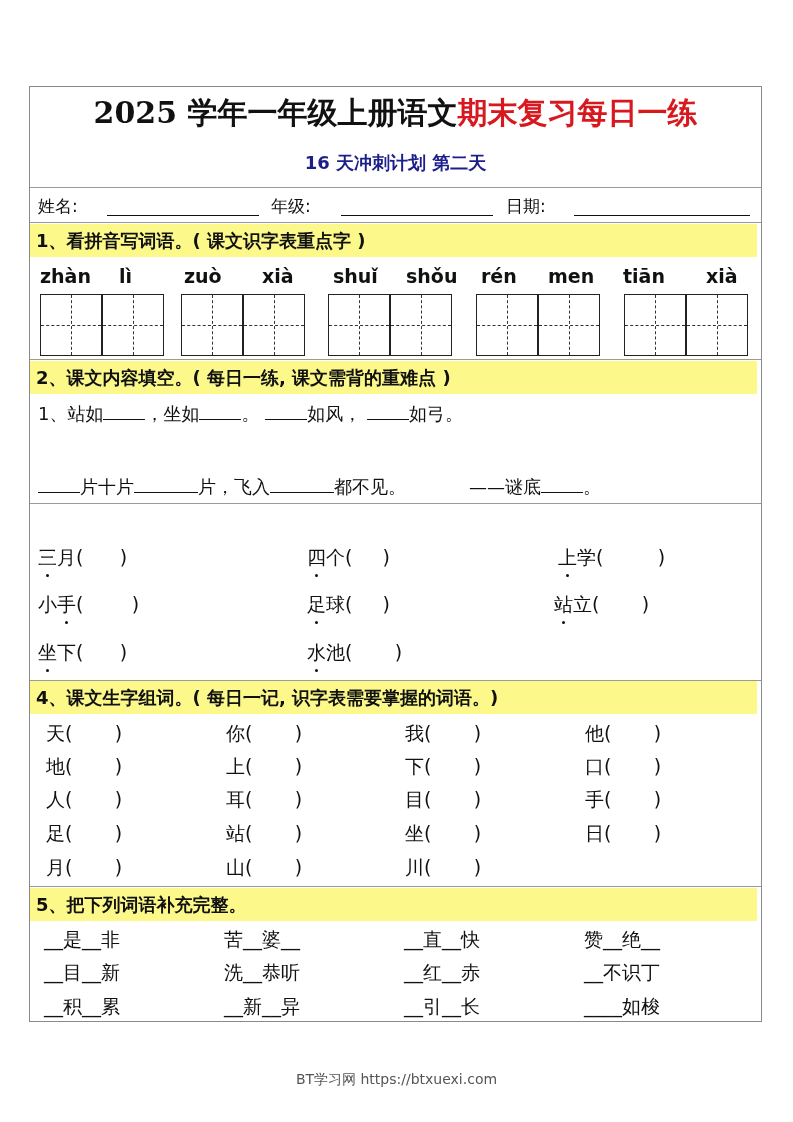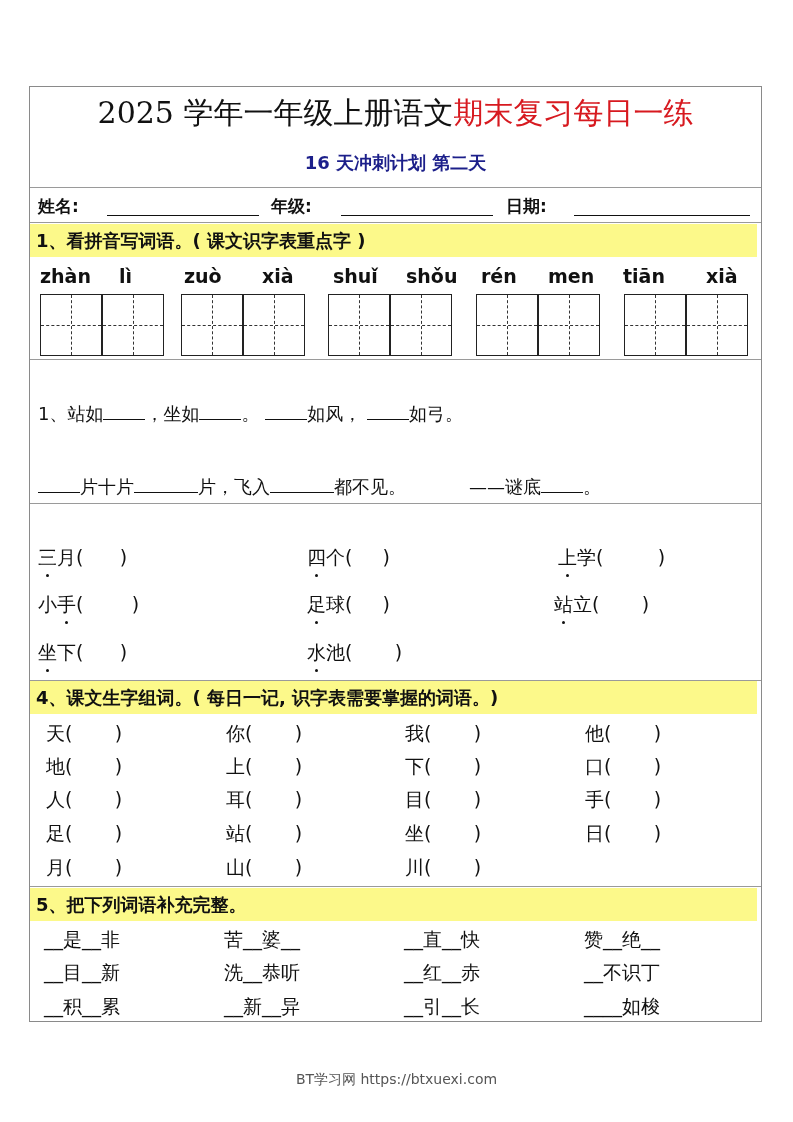--- a/index.html
+++ b/index.html
@@ -2,27 +2,27 @@
 <html><head>
 <meta charset="utf-8">
 <style>
   html, body { margin:0; padding:0; background:#ffffff; }
   body { width:793px; height:1122px; position:relative; overflow:hidden;
          font-family:"DejaVu Sans", "Liberation Sans", sans-serif; color:#111; }
   .sheet { position:absolute; left:29px; top:86px; width:733px; height:936px;
            border:1px solid #8a8a8a; box-sizing:border-box; }
   .hline { position:absolute; left:0; width:100%; height:1px; background:#9a9a9a; }
   .title { position:absolute; left:0; top:6px; width:100%; text-align:center;
-           font-family:"DejaVu Serif", "Liberation Serif", serif; font-weight:normal;
+           font-family:"DejaVu Serif", "Liberation Serif", serif; font-weight:bold;
            font-size:30px; letter-spacing:0px; white-space:nowrap; }
   .title .red { color:#d7191f; }
   .subtitle { position:absolute; left:0; top:64px; width:100%; text-align:center;
               font-weight:bold; font-size:18px; color:#1c1f8a; white-space:nowrap; }
   .info-row { position:absolute; left:0; top:101px; width:100%; height:34px; font-size:17px; }
-  .info-row .lbl { position:absolute; top:7px;font-weight:bold; }
+  .info-row .lbl { position:absolute; top:7px; }
   .info-row .line { position:absolute; top:27px; height:1px; background:#111; }
   .band { position:absolute; left:0; width:727px; height:33px; background:#fcf98a; }
   .band .txt { position:absolute; left:6px; top:5px; font-size:18px; font-weight:bold; white-space:nowrap; }
   .py { position:absolute; top:178px; font-size:19px; font-family:"DejaVu Sans", sans-serif;font-weight:bold; }
   .grid { position:absolute; top:207px; width:124px; height:62px; }
   .cell { position:absolute; top:0; width:62px; height:62px; box-sizing:border-box; border:1.5px solid #222; }
   .cell .v { position:absolute; left:50%; top:0; height:100%; border-left:1.5px dashed #333; }
   .cell .h { position:absolute; top:50%; left:0; width:100%; border-top:1.5px dashed #333; }
   .line-text { position:absolute; left:8px; font-size:18px; white-space:pre; }
   .blank { display:inline-block; border-bottom:1px solid #111; height:18px; vertical-align:baseline; }
@@ -113,20 +113,23 @@
         <div class="h"></div>
       </div>
     <div class="cell" style="left:62px">
         <div class="v"></div>
         <div class="h"></div>
       </div>
   </div>
 
   <div class="hline" style="top:272px"></div>
 
+  <div class="band" style="top:274px">
+    <span class="txt">2、课文内容填空。( 每日一练, 课文需背的重难点 )</span>
+  </div>
 
   <div class="line-text" style="top:314px"><span>1、站如</span><span class="blank" style="width:42px"></span><span>，坐如</span><span class="blank" style="width:42px"></span><span>。</span> <span class="blank" style="width:42px"></span><span>如风，</span> <span class="blank" style="width:42px"></span><span>如弓。</span></div>
 
 
   <div class="line-text" style="top:387px"><span class="blank" style="width:42px"></span><span>片十片</span><span class="blank" style="width:64px"></span><span>片，飞入</span><span class="blank" style="width:64px"></span><span>都不见。</span>           <span>——谜底</span><span class="blank" style="width:42px"></span><span>。</span></div>
 
   <div class="hline" style="top:416px"></div>
 
 
   <div class="q3" style="left:8px;top:458px"><span class="dotc">三</span><span>月</span>(      )</div>

